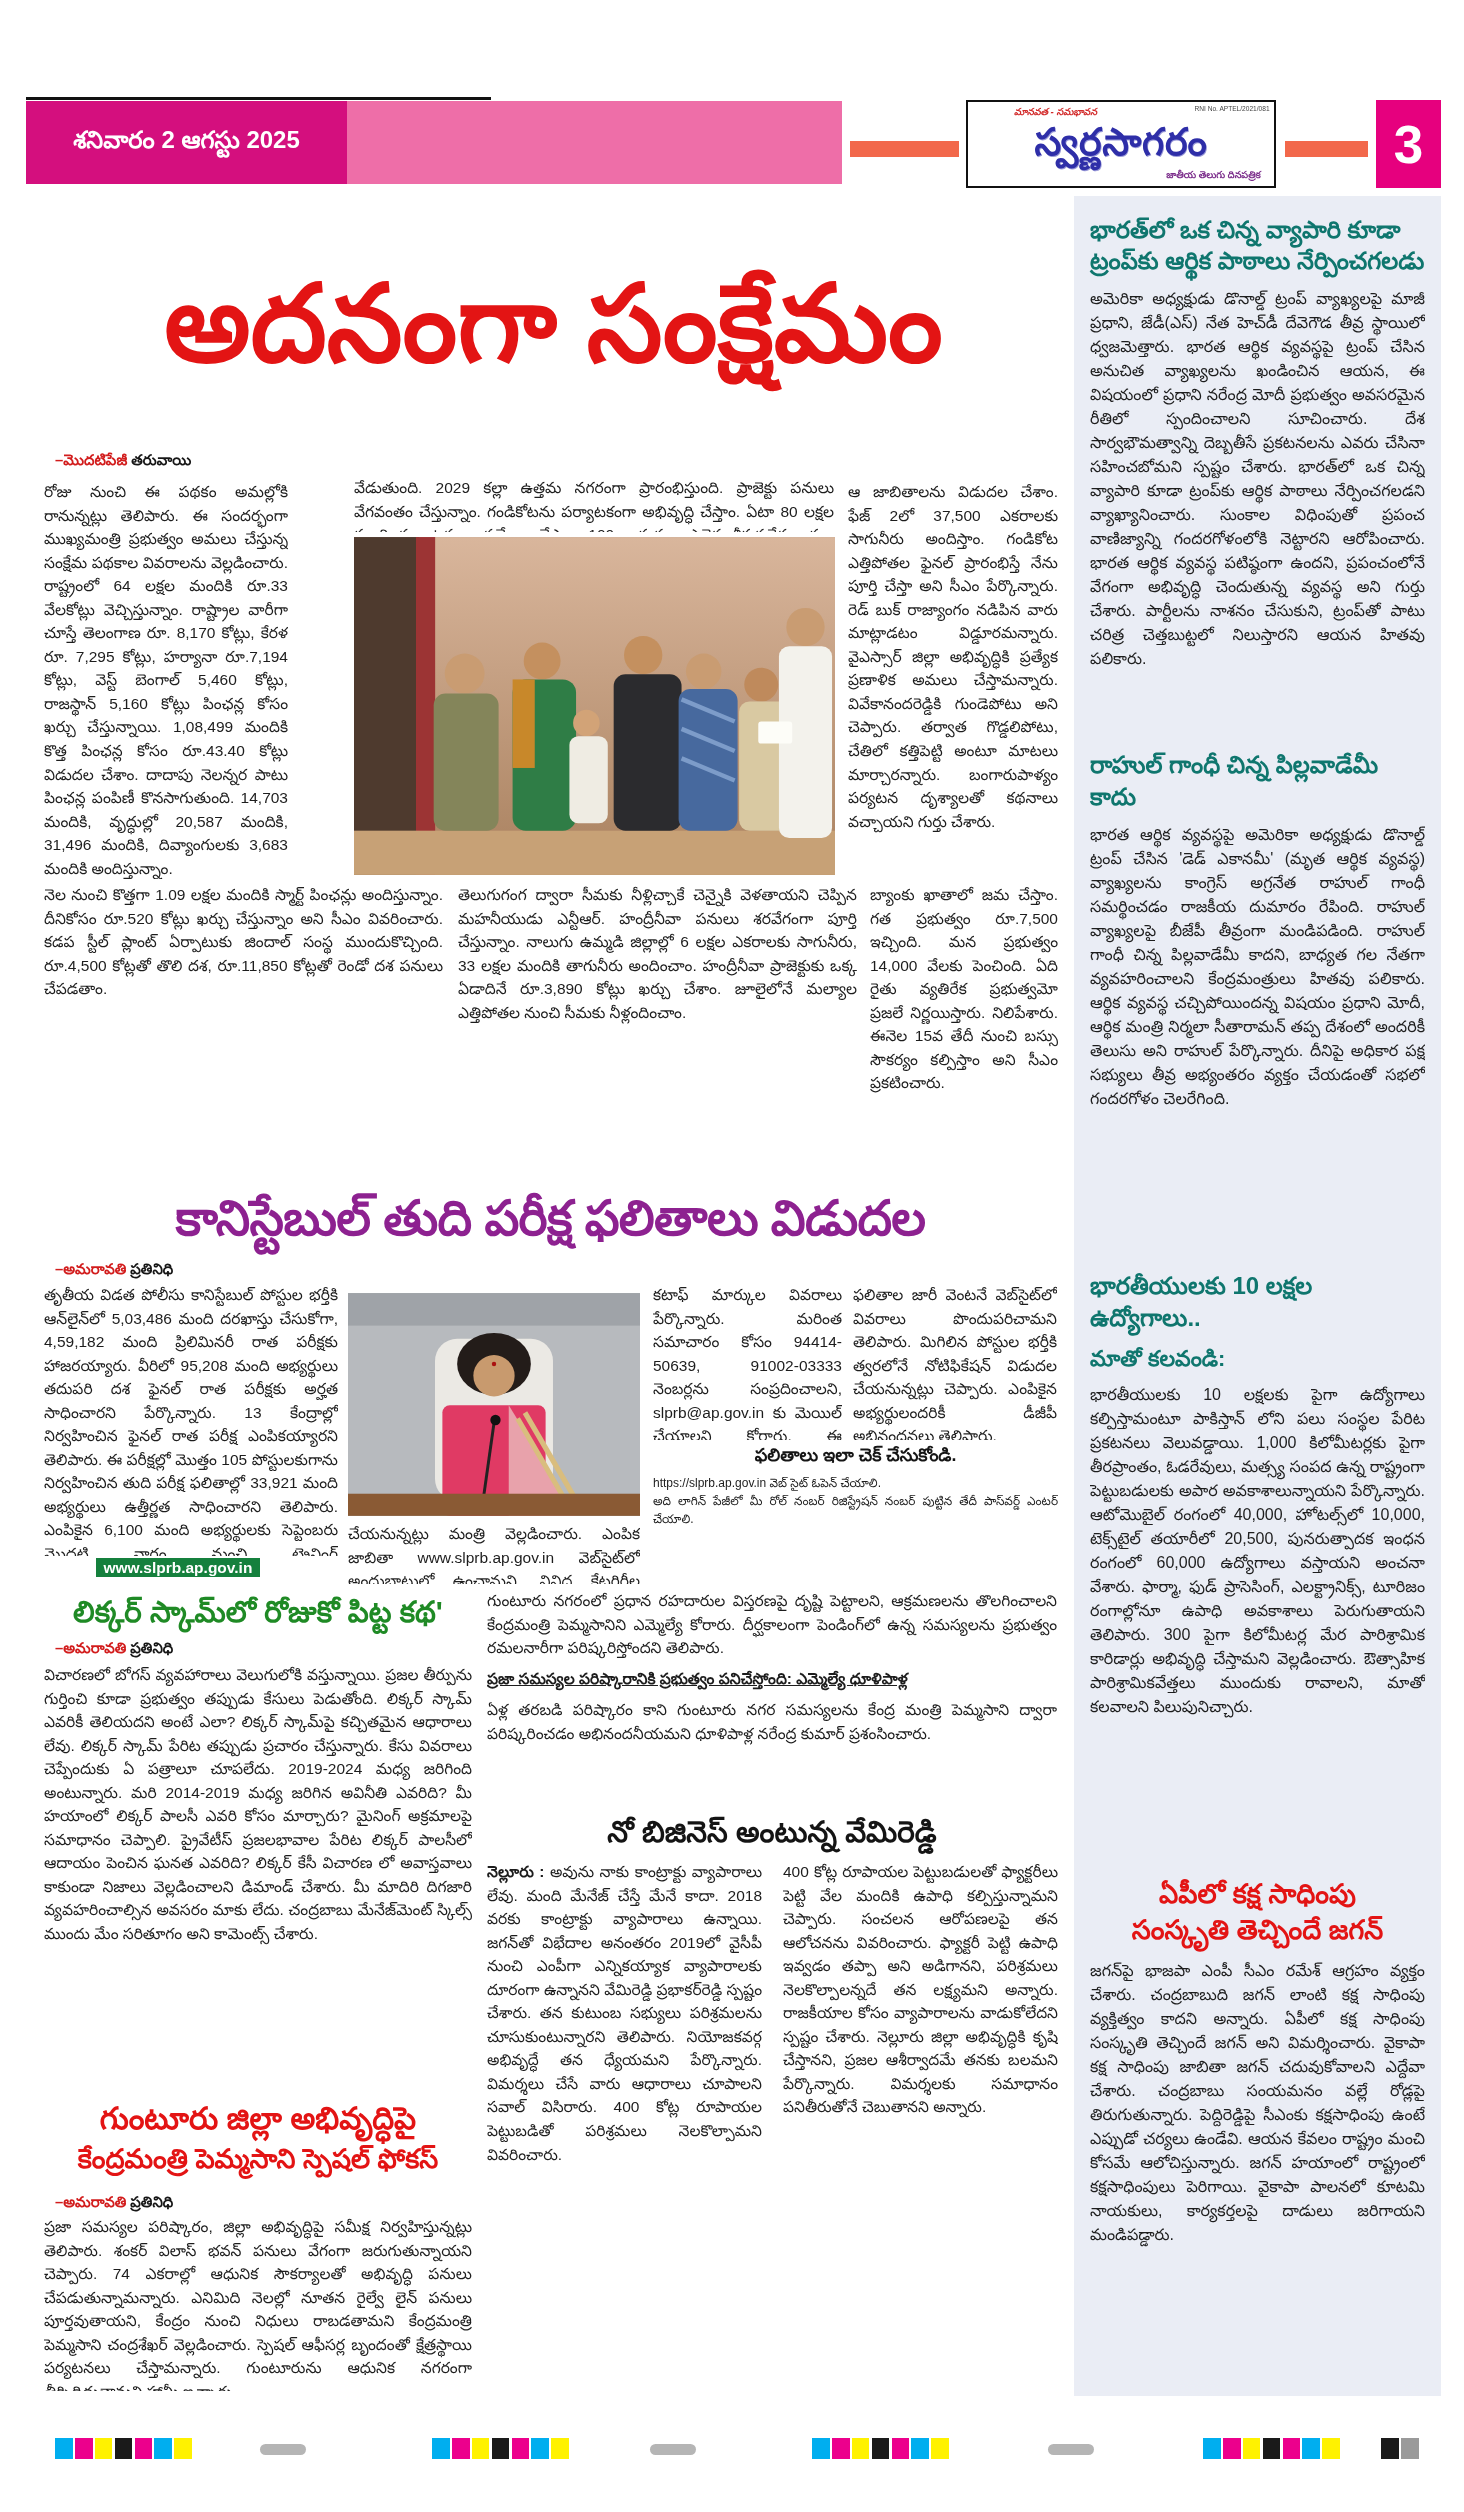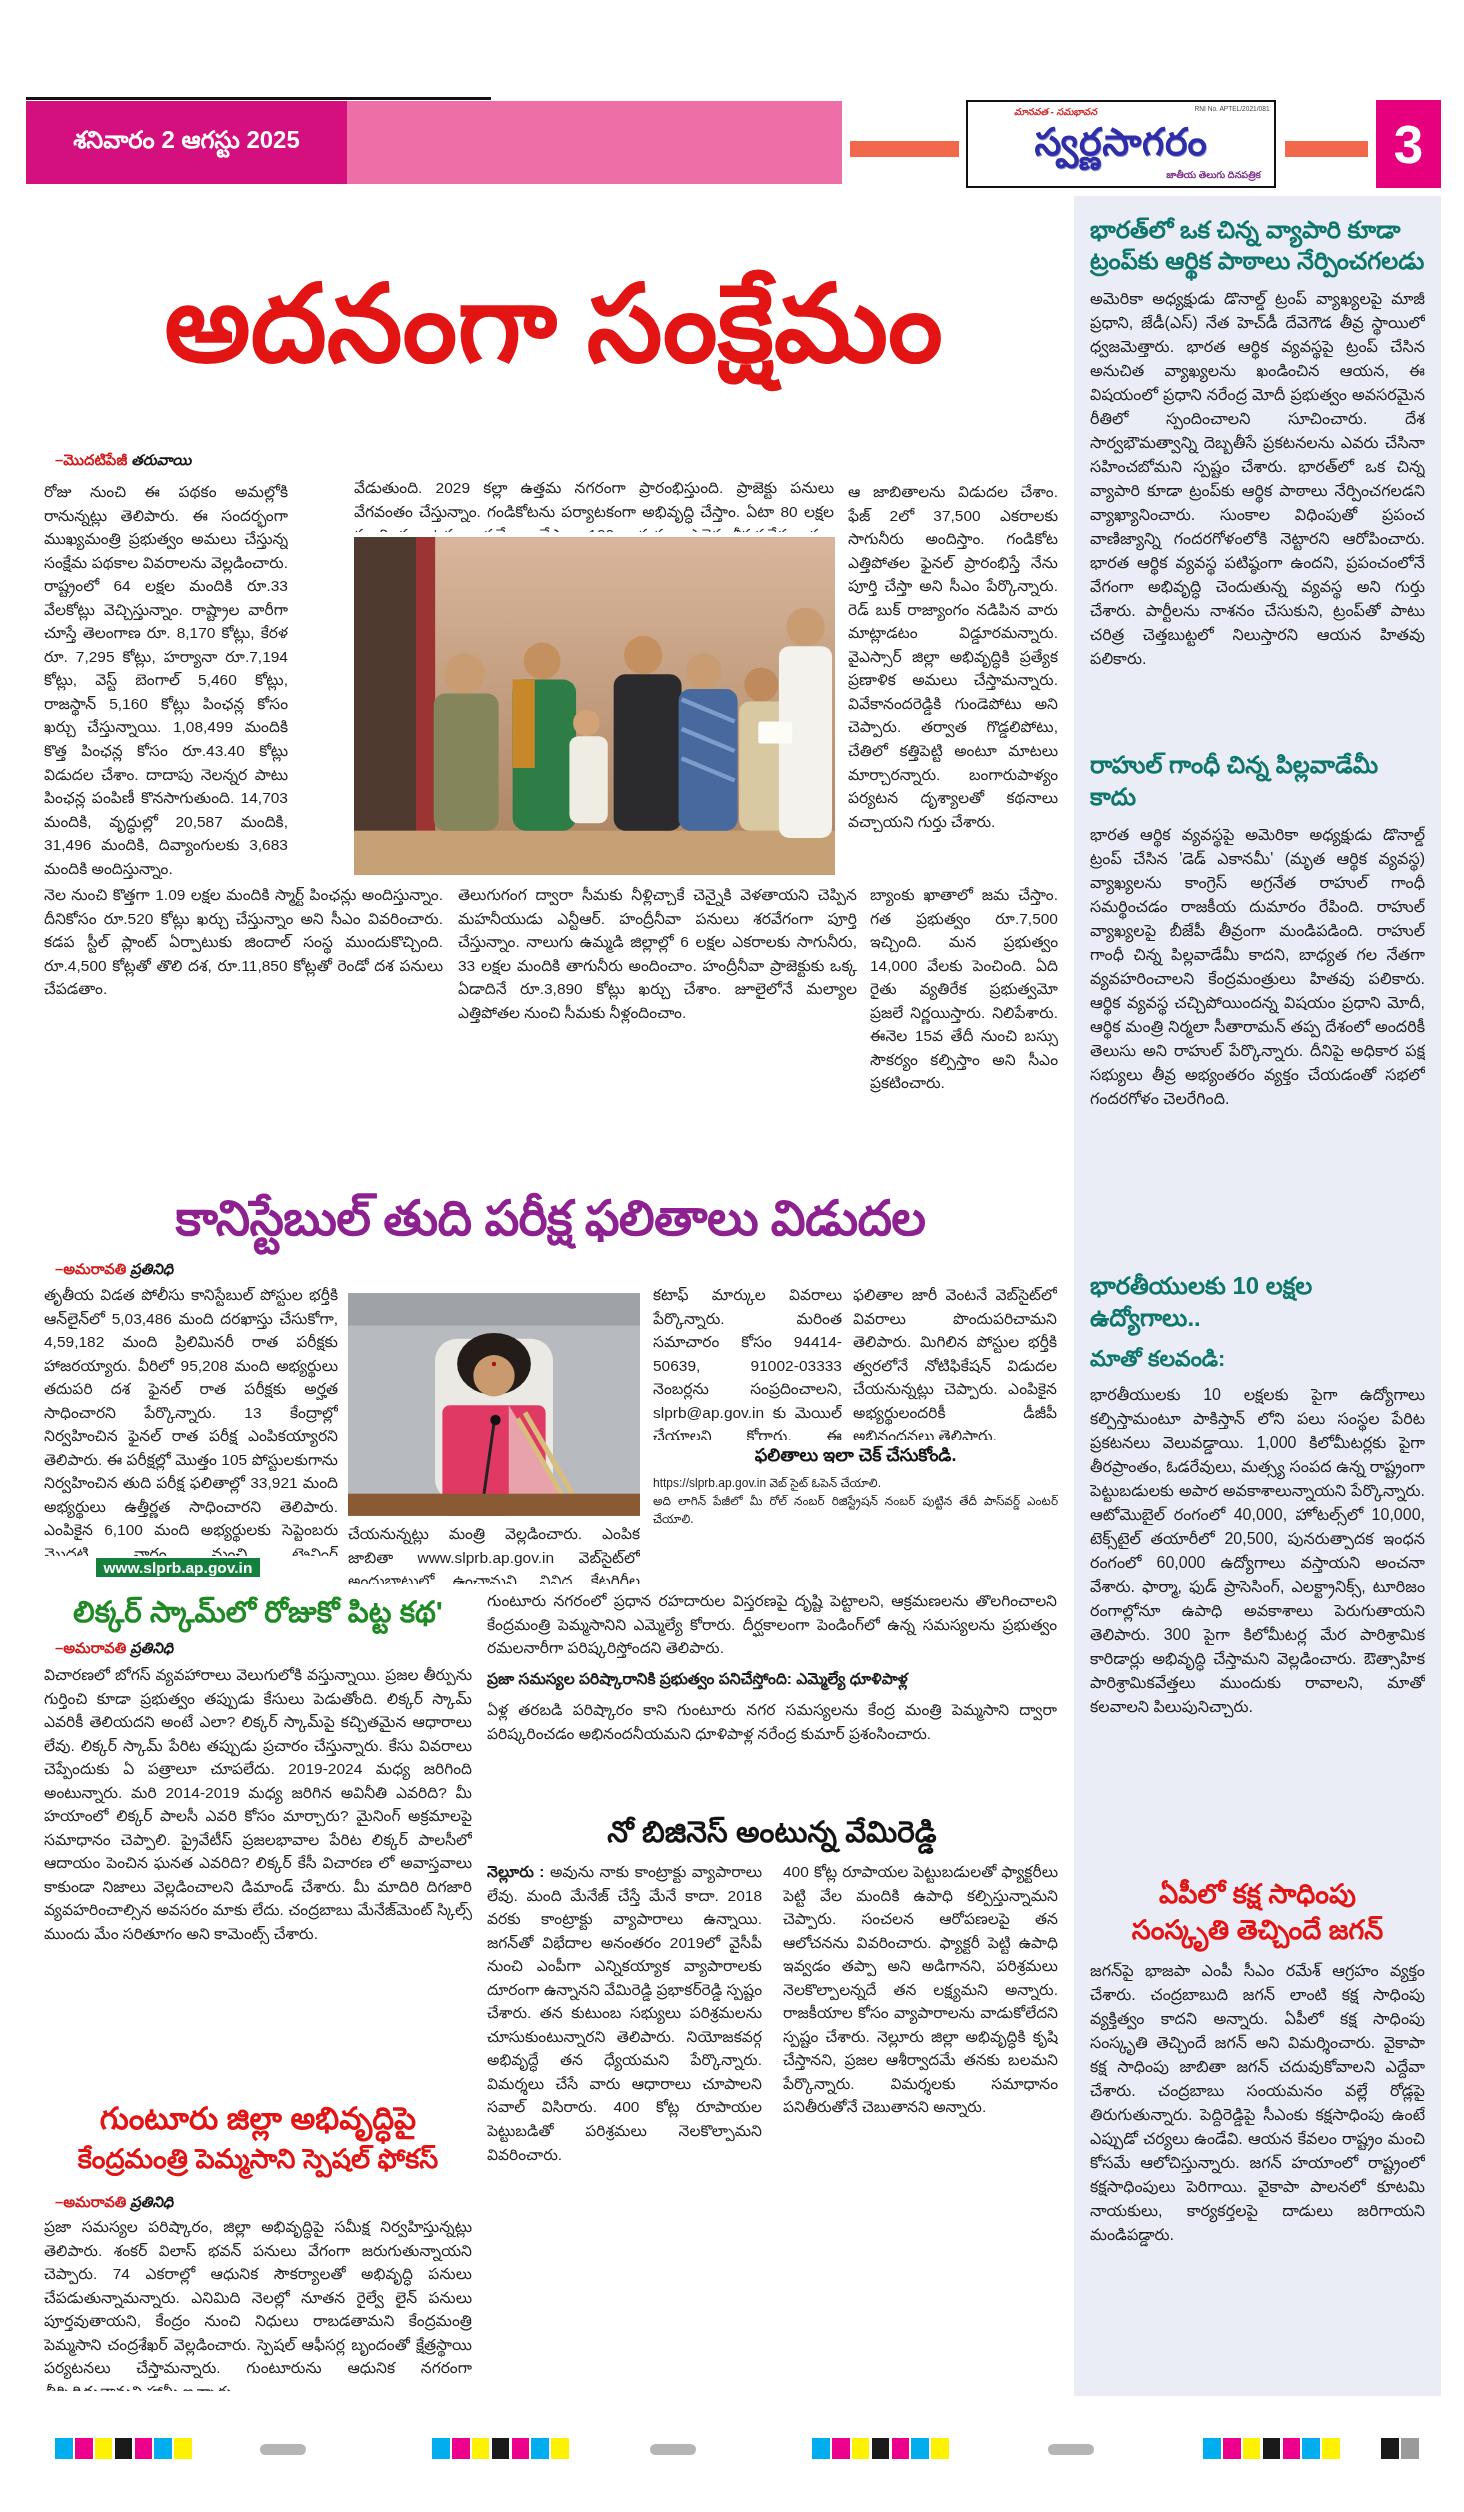--- a/index.html
+++ b/index.html
@@ -21,21 +21,21 @@
   #masthead .title{position:absolute;left:0;top:19px;width:100%;text-align:center;font-size:38px;font-weight:800;color:#2e2ea8;
                    text-shadow:0.7px 0.7px 0 #9a9ad8;letter-spacing:0.7px;}
   #masthead .tag-bottom{position:absolute;right:13.3px;bottom:3px;font-size:9.6px;color:#7b2d8b;font-weight:bold;}
   #pageno-box{left:1376px;top:100px;width:65px;height:88px;background:#e6007e;display:flex;align-items:center;justify-content:center;
               color:#fff;font-size:53px;font-weight:800;}
   
   #lead-kicker{left:44px;top:193px;width:1019px;font-size:55px;font-weight:800;color:#0f0f0f;text-align:center;letter-spacing:-0.7px;}
   #lead-headline{left:44px;top:267px;width:1019px;font-size:108px;font-weight:800;color:#e31414;text-align:center;line-height:1.05;}
   .dateline{font-size:14.8px;font-weight:bold;}
   .dl-red{color:#d21c1c;}
-  .dl-black{color:#161616;font-style:italic;}
+  .dl-black{color:#161616;}
   
   .photo{overflow:hidden;background:#999;}
   .photo svg{display:block;}
   
   #constable-headline{left:44px;top:1190px;width:1013px;text-align:center;font-size:49px;font-weight:800;color:#8d2190;letter-spacing:-0.7px;}
   .site-pill{display:inline-block;background:#15803d;color:#fff;font-weight:bold;padding:0.7px 7.4px;font-size:15.5px;}
   .check-title{font-size:17.7px;font-weight:bold;text-align:center;color:#151515;margin-bottom:4.4px;}
   .check-step{font-size:12px;line-height:1.5;text-align:justify;color:#1d1d1d;}
   
   #liquor-head{left:44px;top:1595px;width:428px;text-align:center;font-size:29.5px;font-weight:800;color:#1f8a25;}
@@ -173,21 +173,21 @@
   </div>
 
   <div class="abs" id="liquor-head">లిక్కర్ స్కామ్‌లో రోజుకో పిట్ట కథ'</div>
   <div class="abs dateline" style="left:55px;top:1640px;">
     <span class="dl-red">–అమరావతి</span><span class="dl-black"> ప్రతినిధి</span>
   </div>
   <div class="abs body-txt" style="left:44px;top:1663px;width:428px;height:424px;">విచారణలో బోగస్ వ్యవహారాలు వెలుగులోకి వస్తున్నాయి. ప్రజల తీర్పును గుర్తించి కూడా ప్రభుత్వం తప్పుడు కేసులు పెడుతోంది. లిక్కర్ స్కామ్ ఎవరికీ తెలియదని అంటే ఎలా? లిక్కర్ స్కామ్‌పై కచ్చితమైన ఆధారాలు లేవు. లిక్కర్ స్కామ్ పేరిట తప్పుడు ప్రచారం చేస్తున్నారు. కేసు వివరాలు చెప్పేందుకు ఏ పత్రాలూ చూపలేదు. 2019-2024 మధ్య జరిగింది అంటున్నారు. మరి 2014-2019 మధ్య జరిగిన అవినీతి ఎవరిది? మీ హయాంలో లిక్కర్ పాలసీ ఎవరి కోసం మార్చారు? మైనింగ్ అక్రమాలపై సమాధానం చెప్పాలి. ప్రైవేటీస్ ప్రజలభావాల పేరిట లిక్కర్ పాలసీలో ఆదాయం పెంచిన ఘనత ఎవరిది? లిక్కర్ కేసీ విచారణ లో అవాస్తవాలు కాకుండా నిజాలు వెల్లడించాలని డిమాండ్ చేశారు. మీ మాదిరి దిగజారి వ్యవహరించాల్సిన అవసరం మాకు లేదు. చంద్రబాబు మేనేజ్‌మెంట్ స్కిల్స్ ముందు మేం సరితూగం అని కామెంట్స్ చేశారు.</div>
 
   <div class="abs" style="left:487px;top:1589px;width:570px;height:219px;overflow:hidden;">
     <div class="body-txt" style="width:570px;">గుంటూరు నగరంలో ప్రధాన రహదారుల విస్తరణపై దృష్టి పెట్టాలని, ఆక్రమణలను తొలగించాలని కేంద్రమంత్రి పెమ్మసానిని ఎమ్మెల్యే కోరారు. దీర్ఘకాలంగా పెండింగ్‌లో ఉన్న సమస్యలను ప్రభుత్వం రమలనారీగా పరిష్కరిస్తోందని తెలిపారు.</div>
-    <div class="body-txt bold" style="width:570px;margin-top:7.4px;">ప్రజా సమస్యల పరిష్కారానికి ప్రభుత్వం పనిచేస్తోంది: ఎమ్మెల్యే ధూళిపాళ్ల</div>
+    <div class="body-txt bold" style="width:570px;margin-top:7.4px;text-decoration:underline;">ప్రజా సమస్యల పరిష్కారానికి ప్రభుత్వం పనిచేస్తోంది: ఎమ్మెల్యే ధూళిపాళ్ల</div>
     <div class="body-txt" style="width:570px;margin-top:7.4px;">ఏళ్ల తరబడి పరిష్కారం కాని గుంటూరు నగర సమస్యలను కేంద్ర మంత్రి పెమ్మసాని ద్వారా పరిష్కరించడం అభినందనీయమని ధూళిపాళ్ల నరేంద్ర కుమార్ ప్రశంసించారు.</div>
   </div>
 
   <div class="abs" id="vemireddy-head">నో బిజినెస్ అంటున్న వేమిరెడ్డి</div>
   <div class="abs body-txt" style="left:487px;top:1860px;width:275px;height:528px;">
     <span class="bold">నెల్లూరు :</span>
     <span>అవును నాకు కాంట్రాక్టు వ్యాపారాలు లేవు. మంది మేనేజ్ చేస్తే మేనే కాదా. 2018 వరకు కాంట్రాక్టు వ్యాపారాలు ఉన్నాయి. జగన్‌తో విభేదాల అనంతరం 2019లో వైసీపీ నుంచి ఎంపీగా ఎన్నికయ్యాక వ్యాపారాలకు దూరంగా ఉన్నానని వేమిరెడ్డి ప్రభాకర్‌రెడ్డి స్పష్టం చేశారు. తన కుటుంబ సభ్యులు పరిశ్రమలను చూసుకుంటున్నారని తెలిపారు. నియోజకవర్గ అభివృద్ధే తన ధ్యేయమని పేర్కొన్నారు. విమర్శలు చేసే వారు ఆధారాలు చూపాలని సవాల్ విసిరారు. 400 కోట్ల రూపాయల పెట్టుబడితో పరిశ్రమలు నెలకొల్పామని వివరించారు.</span>
   </div>
   <div class="abs body-txt" style="left:783px;top:1860px;width:275px;height:528px;">400 కోట్ల రూపాయల పెట్టుబడులతో ఫ్యాక్టరీలు పెట్టి వేల మందికి ఉపాధి కల్పిస్తున్నామని చెప్పారు. సంచలన ఆరోపణలపై తన ఆలోచనను వివరించారు. ఫ్యాక్టరీ పెట్టి ఉపాధి ఇవ్వడం తప్పా అని అడిగానని, పరిశ్రమలు నెలకొల్పాలన్నదే తన లక్ష్యమని అన్నారు. రాజకీయాల కోసం వ్యాపారాలను వాడుకోలేదని స్పష్టం చేశారు. నెల్లూరు జిల్లా అభివృద్ధికి కృషి చేస్తానని, ప్రజల ఆశీర్వాదమే తనకు బలమని పేర్కొన్నారు. విమర్శలకు సమాధానం పనితీరుతోనే చెబుతానని అన్నారు.</div>
 

